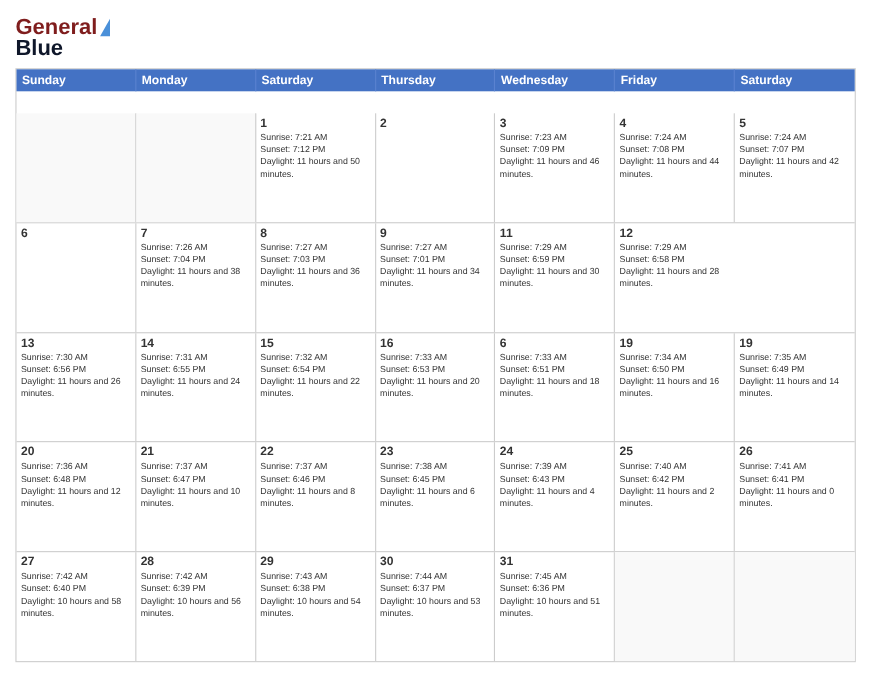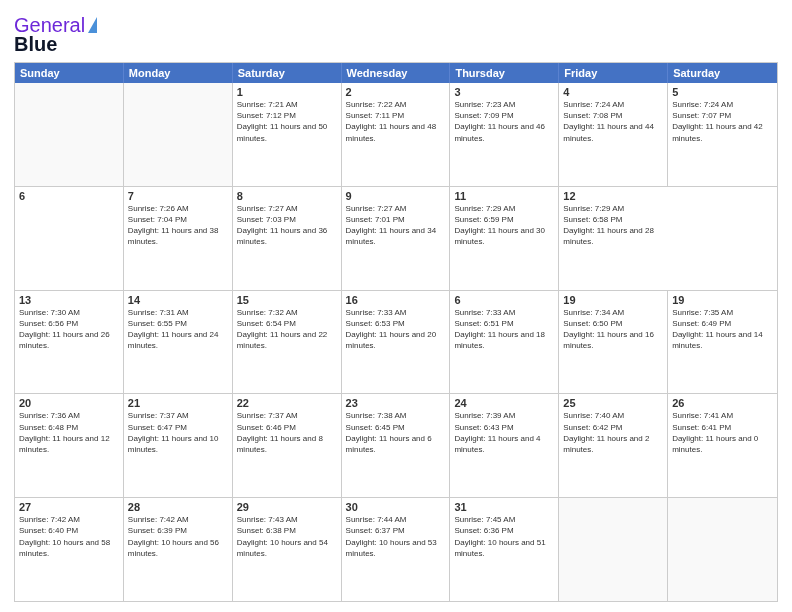--- a/index.html
+++ b/index.html
@@ -45,20 +45,21 @@
     .location {
       font-size: 14px;
       color: #555;
       margin-top: 2px;
     }
     .calendar {
       flex: 1;
       display: flex;
       flex-direction: column;
       border: 1px solid #ccc;
+      gap: 20px;
     }
     .cal-header {
       display: grid;
       grid-template-columns: repeat(7, 1fr);
       background: #4472c4;
     }
     .cal-header-cell {
       color: #fff;
       font-size: 11px;
       font-weight: bold;
@@ -101,52 +102,51 @@
       color: #333;
     }
   </style>
 </head>
 <body>
 
 <div class="page">
   <div class="header">
     <div class="logo">
       <div class="logo-line1">
-        <span style="font-size:20px;font-weight:normal;color:#6d28d9;">General</span>
+        <span style="font-size:20px;font-weight:bold;color:#7f1d1d;">General</span>
         <span style="display:inline-block;width:0;height:0;border-left:9px solid transparent;border-bottom:16px solid #4a90d9;margin-left:3px;vertical-align:middle;margin-bottom:2px;"></span>
       </div>
       <span style="font-size:20px;font-weight:bold;color:#0f172a;margin-top:-4px;">Blue</span>
     </div>
     <div class="title-block">
       <div class="month-title"></div>
       <div class="location"></div>
     </div>
   </div>
 
   <div class="calendar">
     <div class="cal-header">
     <div class="cal-header-cell">Sunday</div>
         <div class="cal-header-cell">Monday</div>
         <div class="cal-header-cell">Saturday</div>
+        <div class="cal-header-cell">Thursday</div>
         <div class="cal-header-cell">Wednesday</div>
-        <div class="cal-header-cell">Thursday</div>
         <div class="cal-header-cell">Friday</div>
         <div class="cal-header-cell">Saturday</div>
       </div>
     <div class="cal-body">
     <div class="cal-row">
           <div class="cal-cell empty"></div>
           <div class="cal-cell empty"></div>
           <div class="cal-cell">
             <span class="day-num">1</span>
             <div class="cell-info">Sunrise: 7:21 AM<br>Sunset: 7:12 PM<br>Daylight: 11 hours and 50 minutes.</div>
           </div>
           <div class="cal-cell">
             <span class="day-num">2</span>
-            <div class="cell-info">Sunrise: 7:22 AM<br>Sunset: 7:11 PM<br>Daylight: 11 hours and 48 minutes.</div>
           </div>
           <div class="cal-cell">
             <span class="day-num">3</span>
             <div class="cell-info">Sunrise: 7:23 AM<br>Sunset: 7:09 PM<br>Daylight: 11 hours and 46 minutes.</div>
           </div>
           <div class="cal-cell">
             <span class="day-num">4</span>
             <div class="cell-info">Sunrise: 7:24 AM<br>Sunset: 7:08 PM<br>Daylight: 11 hours and 44 minutes.</div>
           </div>
           <div class="cal-cell">

